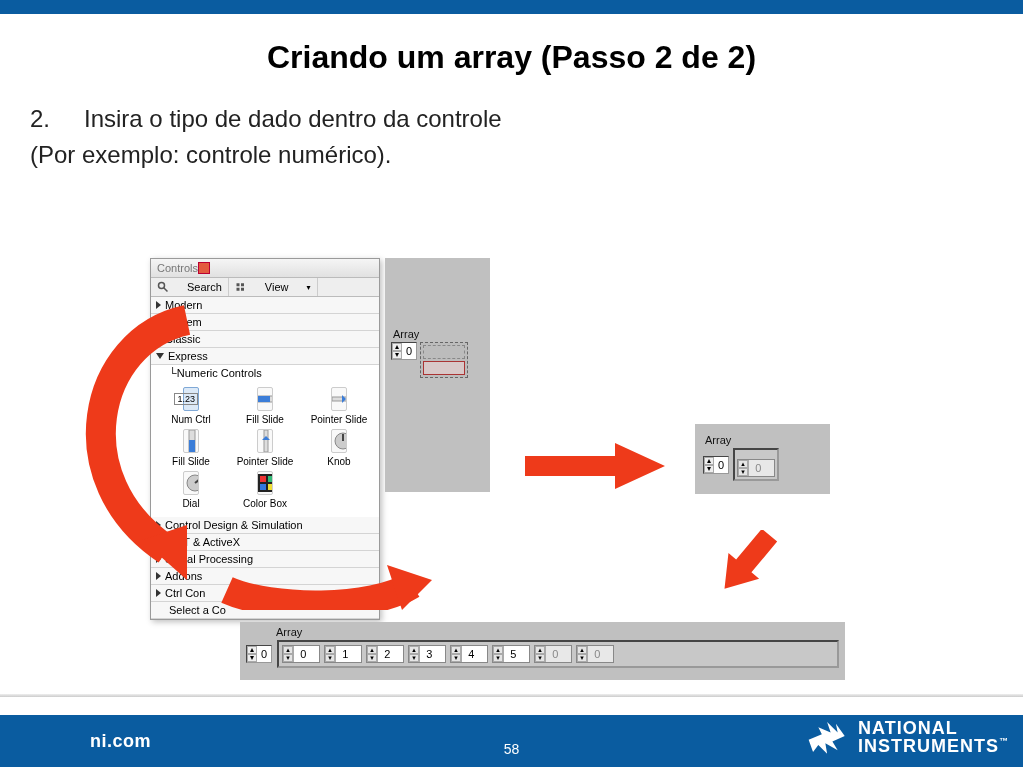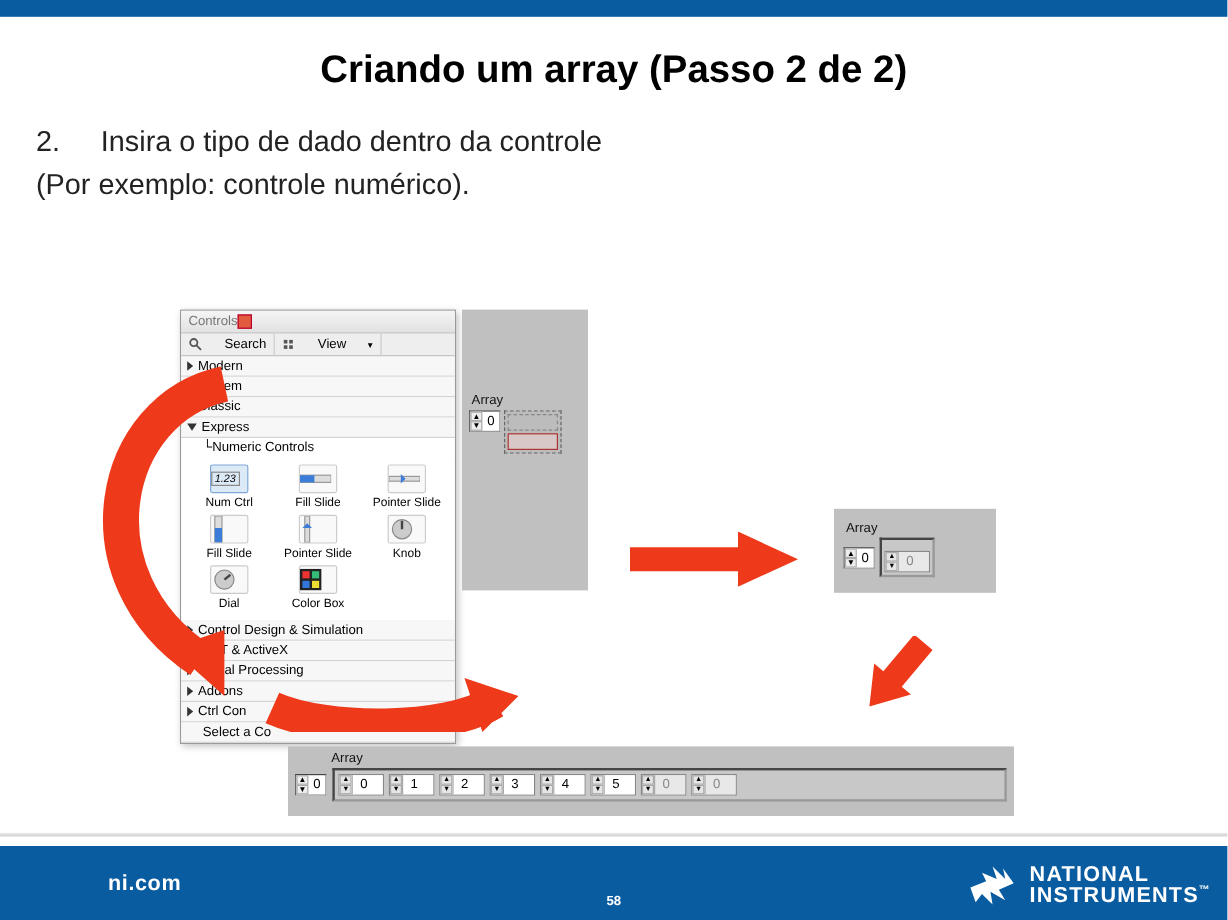--- a/index.html
+++ b/index.html
@@ -59,21 +59,21 @@
   }
   .tree-row .tri { width:0; height:0; border-left:5px solid #333; border-top:4px solid transparent; border-bottom:4px solid transparent; }
   .tree-row.open .tri { border-left:4px solid transparent; border-right:4px solid transparent; border-top:6px solid #333; border-bottom:none; width:0;height:0;}
   .subrow { display:flex; align-items:center; padding:2px 5px 2px 18px; background:#fff; font-size:11px;}
   .numeric-grid {
     display:grid; grid-template-columns:repeat(3,1fr);
     gap:4px 2px; padding:6px 4px 8px 4px; background:#fff;
     text-align:center;
   }
   .numeric-grid .cell { display:flex; flex-direction:column; align-items:center; font-size:10px; gap:3px;}
-  .numeric-grid .cell .icn { width:32px; height:24px; display:flex; align-items:center; justify-content:flex-start; border:1px solid #ccc; background:#f9f9f9; border-radius:2px;font-style:italic;}
+  .numeric-grid .cell .icn { width:16px; height:24px; display:flex; align-items:center; justify-content:flex-end; border:1px solid #ccc; background:#f9f9f9; border-radius:2px;}
   .numeric-grid .cell.selected .icn { background:#dce9f7; border:1px solid #7fa8d6;}
   
   .grey-box { position:absolute; background:#c0c0c0; }
   .array-label { font-size:11px; color:#111; margin-bottom:2px; margin-left:2px;}
   .idx-ctrl {
     display:inline-flex; align-items:center;
     border:1px inset #999; background:#fff;
     font-size:11px; height:18px;
   }
   .idx-ctrl .spin { width:10px; display:flex; flex-direction:column; }
@@ -92,25 +92,25 @@
   .harray {
     position:absolute; left:240px; top:622px; width:605px; height:58px;
     background:#c0c0c0; padding:4px 6px;
   }
   .harray .row { display:flex; align-items:center; gap:5px;}
   
   .big-arrow { position:absolute; }
   
   .footer-rule { position:absolute; left:0; right:0; top:694px; height:3px; background:linear-gradient(#eee,#ccc); }
   .footer {
-    position:absolute; left:0; right:0; bottom:0; height:62px;
+    position:absolute; left:0; right:0; bottom:0; height:52px;
     background:#0a5ca0; color:#fff; display:flex; align-items:center;
   }
   .footer .ni-dom { margin-left:90px; font-weight:bold; font-size:18px; letter-spacing:.5px;}
-  .footer .page { position:absolute; left:50%; transform:translateX(-50%); bottom:10px; font-size:11px; font-weight:bold;}
+  .footer .page { position:absolute; left:50%; transform:translateX(-50%); bottom:10px; font-size:14px; font-weight:normal;}
   .ni-logo { position:absolute; right:14px; bottom:8px; display:flex; align-items:center; gap:8px;}
   .ni-logo .eagle { width:44px; height:44px; }
   .ni-logo .txt { line-height:1; }
   .ni-logo .txt .l1 { font-size:18px; font-weight:800; letter-spacing:1px;}
   .ni-logo .txt .l2 { font-size:18px; font-weight:800; letter-spacing:1px;}
 </style>
 </head>
 <body>
 
 <div class="top-bar"></div>

